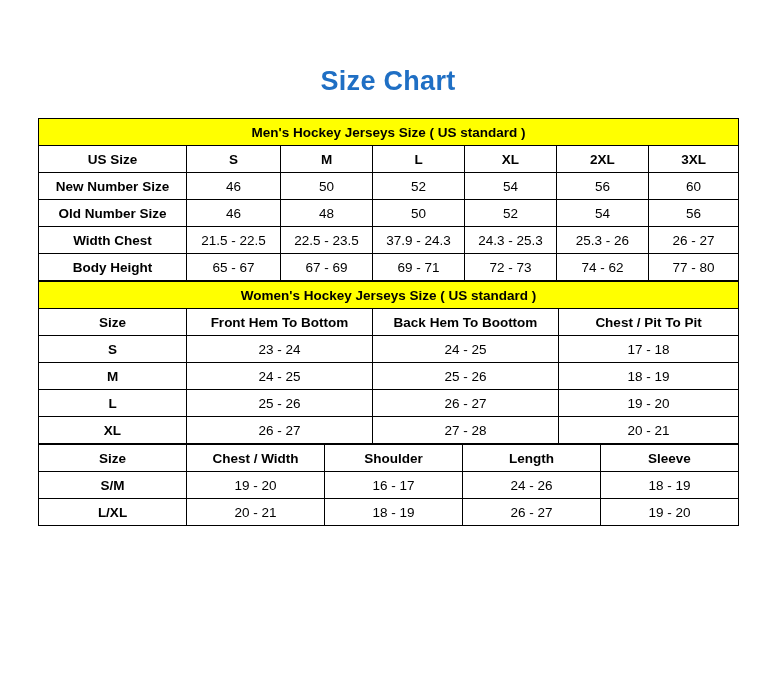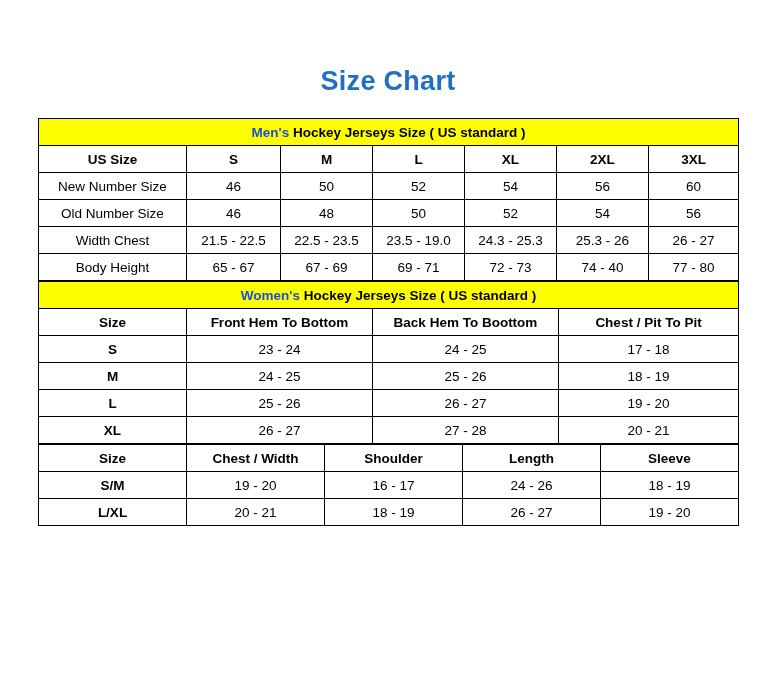--- a/index.html
+++ b/index.html
@@ -45,27 +45,27 @@
     padding: 2px 3px;
     box-sizing: border-box;
   }
   td.section-header {
     background: #ffff00;
     font-weight: bold;
     font-size: 14.5px;
     height: 31px;
   }
   td.section-header .hl {
-    color: #1d4ed8;
+    color: #000000;
   }
   td.col-head {
     font-weight: bold;
   }
   td.row-head {
-    font-weight: normal;
+    font-weight: bold;
   }
   td.row-head-bold {
     font-weight: bold;
   }
 </style>
 </head>
 <body>
 
 <div class="page">
 
@@ -111,32 +111,32 @@
           <td>48</td>
           <td>50</td>
           <td>52</td>
           <td>54</td>
           <td>56</td>
         </tr>
         <tr>
           <td class="row-head">Width Chest</td>
           <td>21.5 - 22.5</td>
           <td>22.5 - 23.5</td>
-          <td>23.5 - 19.0</td>
+          <td>37.9 - 24.3</td>
           <td>24.3 - 25.3</td>
           <td>25.3 - 26</td>
           <td>26 - 27</td>
         </tr>
         <tr>
           <td class="row-head">Body Height</td>
           <td>65 - 67</td>
           <td>67 - 69</td>
           <td>69 - 71</td>
           <td>72 - 73</td>
-          <td>74 - 40</td>
+          <td>74 - 62</td>
           <td>77 - 80</td>
         </tr>
       </tbody>
     </table>
 
     <table class="size-table">
       <colgroup>
         <col style="width:148px">
           <col style="width:186px">
           <col style="width:186px">

